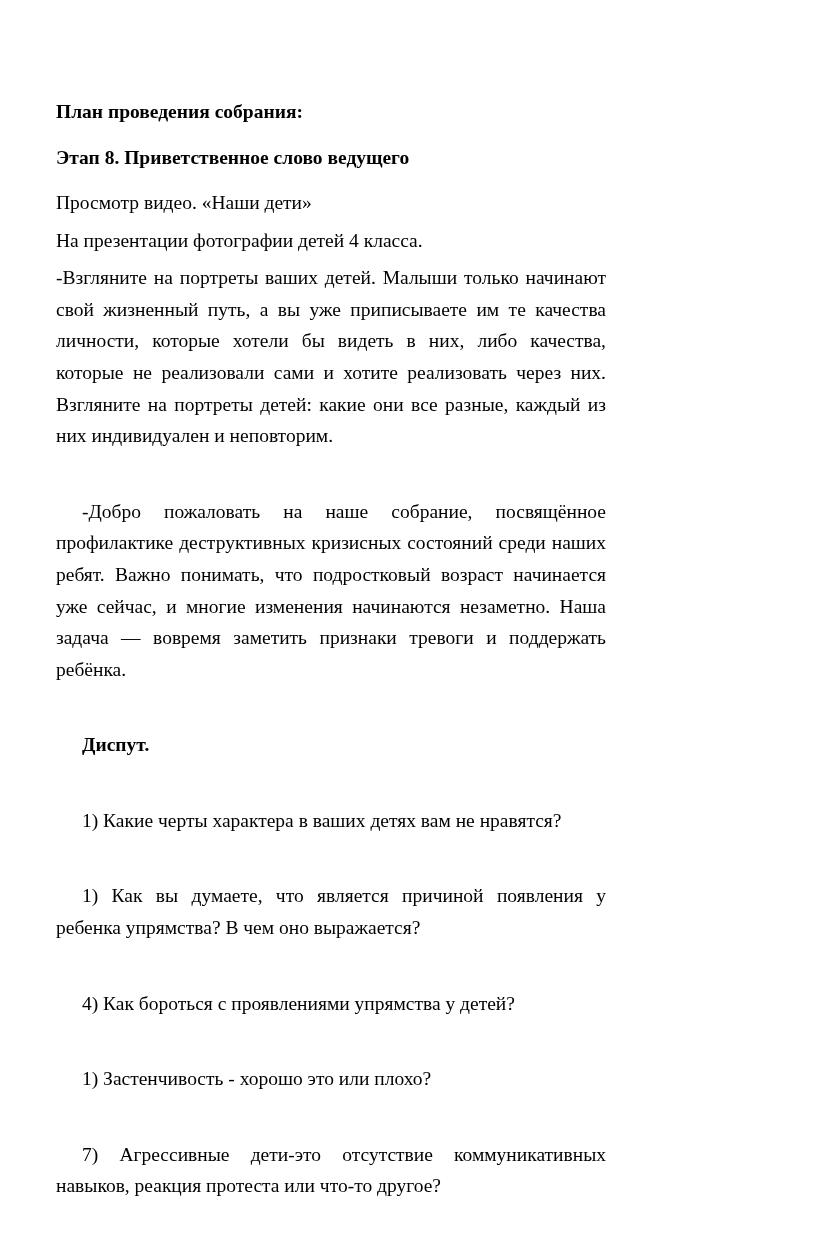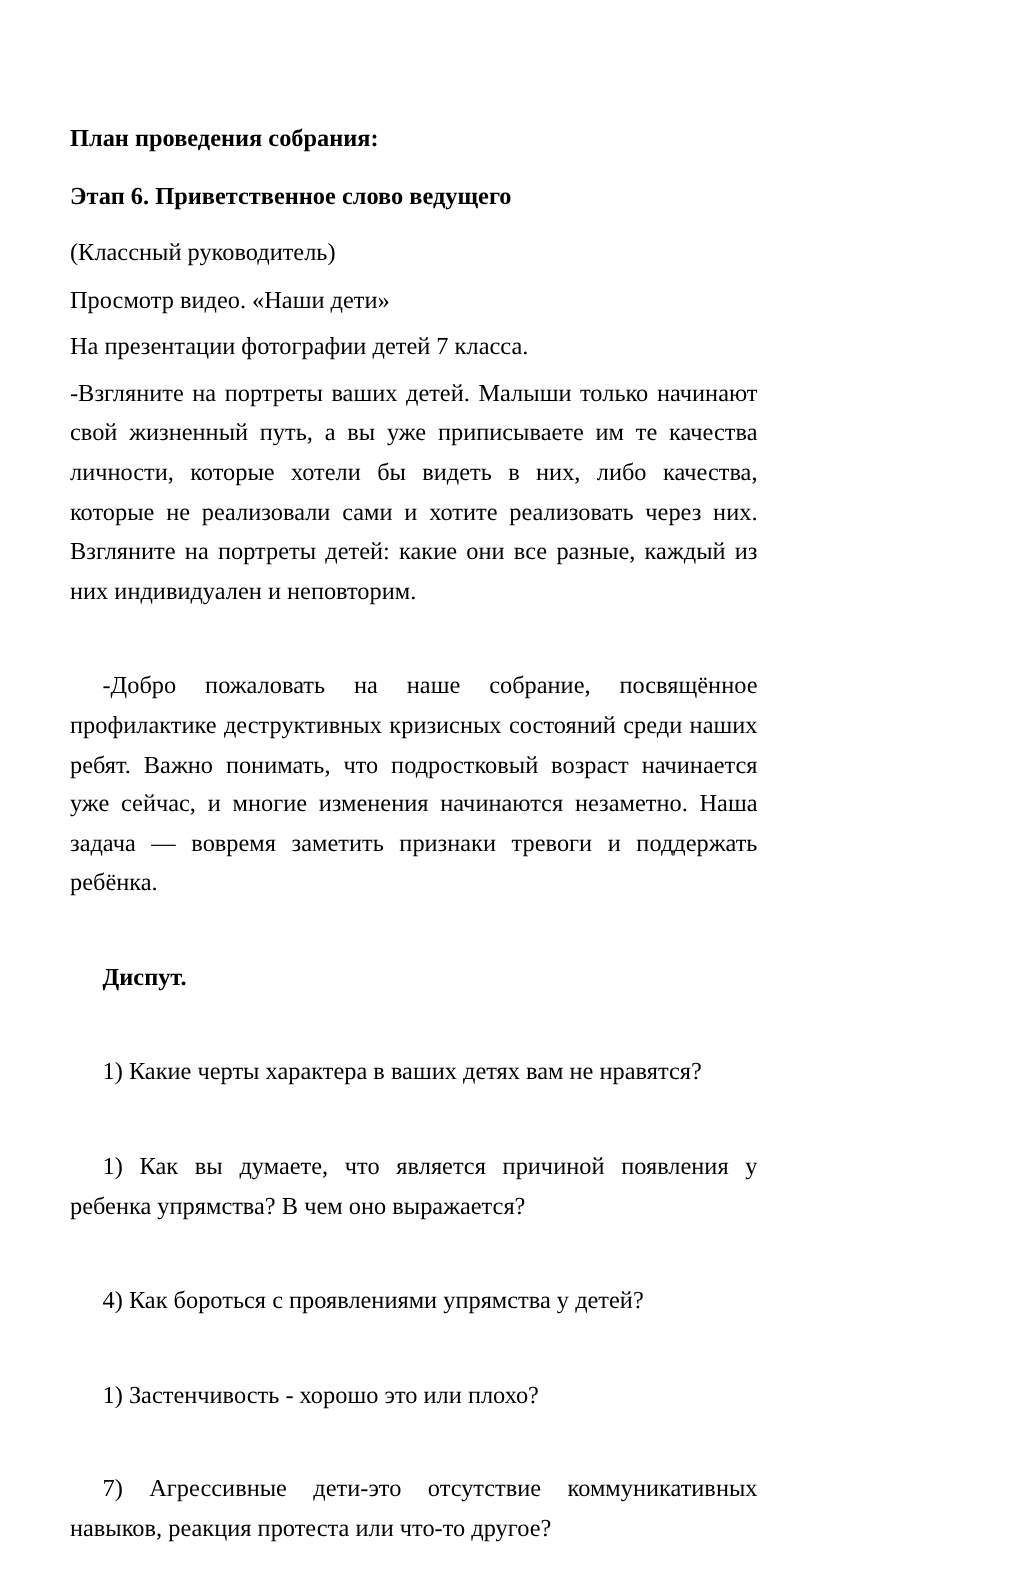--- a/index.html
+++ b/index.html
@@ -55,27 +55,26 @@
 </style>
 </head>
 <body>
 
 <div class="page">
   <div class="doc-body">
 
     <p class="heading">План проведения собрания:</p>
 
     <p class="stage-line">
-      <span>Этап 6</span><span class="dot">.</span>
+      <span>Этап 8</span><span class="dot">.</span>
       <span>Приветственное слово ведущего</span>
     </p>
 
-    <p class="plain">(Классный руководитель)</p>
     <p class="plain">Просмотр видео. «Наши дети»</p>
-    <p class="plain">На презентации фотографии детей 7 класса.</p>
+    <p class="plain">На презентации фотографии детей 4 класса.</p>
 
     <p class="block-just">-Взгляните на портреты ваших детей. Малыши только начинают свой жизненный путь, а вы уже приписываете им те качества личности, которые хотели бы видеть в них, либо качества, которые не реализовали сами и хотите реализовать через них. Взгляните на портреты детей: какие они все разные, каждый из них индивидуален и неповторим.</p>
 
     <p class="block-just indent">-Добро пожаловать на наше собрание, посвящённое профилактике деструктивных кризисных состояний среди наших ребят. Важно понимать, что подростковый возраст начинается уже сейчас, и многие изменения начинаются незаметно. Наша задача — вовремя заметить признаки тревоги и поддержать ребёнка.</p>
 
     <p class="bold indent">Диспут.</p>
 
     <p class="block-just indent">1) Какие черты характера в ваших детях вам не нравятся?</p>
     <p class="block-just indent">1) Как вы думаете, что является причиной появления у ребенка упрямства? В чем оно выражается?</p>
     <p class="block-just indent">4) Как бороться с проявлениями упрямства у детей?</p>

